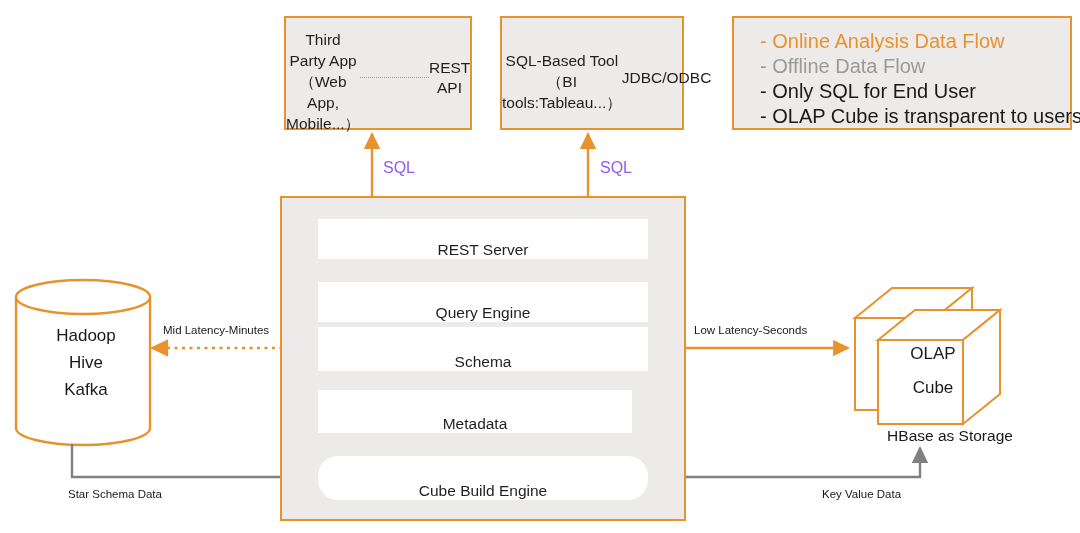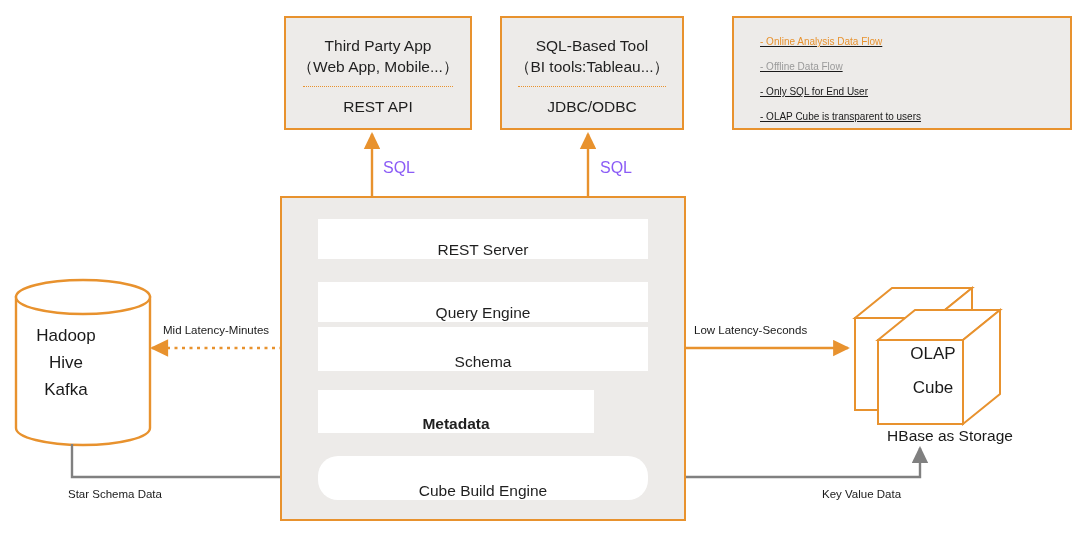--- a/index.html
+++ b/index.html
@@ -8,61 +8,60 @@
     width:1080px;height:533px;position:relative;overflow:hidden;
     font-family:"Liberation Sans","DejaVu Sans",sans-serif;
     color:#1a1a1a;
   }
   #stage{position:absolute;left:0;top:0;width:1080px;height:533px;}
   .abs{position:absolute;box-sizing:border-box;}
 
   
   .client-box{
     background:#EDEBE9;border:2px solid #E8922E;
-    display:flex;flex-direction:column;align-items:center;
+    display:flex;align-items:center;
   }
   .client-title{
     font-size:15.5px;line-height:21px;text-align:center;color:#1f1f1f;
     margin-top:17px;white-space:pre-line;
   }
   .client-divider{
     width:82%;height:0;border-top:1px dotted #E8922E;margin:9px 0 0 0;
   }
   .client-api{
     font-size:15.5px;line-height:20px;text-align:center;color:#1f1f1f;
     margin-top:10px;
   }
 
   
   .legend-box{
     background:#EDEBE9;border:2px solid #E8922E;
     padding:11px 0 0 0;
   }
   .legend-row{
     display:flex;align-items:center;height:25px;padding-left:26px;
-    font-size:10px;
-    text-decoration:underline;
+    font-size:20px;
   }
   .legend-label{flex:0 0 auto;}
   .legend-orange{color:#E8922E;}
   .legend-gray{color:#9a9a9a;}
   .legend-dark{color:#1a1a1a;}
 
   
   .main-container{
     background:#EDEBE9;border:2px solid #E8922E;
   }
   .svc-box{
     background:#ffffff;display:flex;align-items:flex-end;justify-content:center;
     font-size:15.5px;color:#1f1f1f;
   }
 
   
   .cyl-text{
-    position:absolute;text-align:center;width:124px;left:4px;top:322px;
+    position:absolute;text-align:center;width:124px;left:24px;top:322px;
     font-size:17px;line-height:27px;color:#1a1a1a;
   }
 
   
   .cube-text{
     position:absolute;text-align:center;width:120px;left:873px;top:337px;
     font-size:17px;line-height:34px;color:#1a1a1a;
   }
   .hbase-text{
     position:absolute;text-align:center;width:240px;left:830px;top:427px;
@@ -177,21 +176,21 @@
 
   <div class="abs svc-box" style="left:318px;top:219px;width:330px;height:40px;">
     <span>REST Server</span>
   </div>
   <div class="abs svc-box" style="left:318px;top:282px;width:330px;height:40px;">
     <span>Query Engine</span>
   </div>
   <div class="abs svc-box" style="left:318px;top:327px;width:330px;height:44px;">
     <span>Schema</span>
   </div>
-  <div class="abs svc-box" style="left:318px;top:390px;width:276px;height:43px;font-weight:bold;">
+  <div class="abs svc-box" style="left:318px;top:390px;width:314px;height:43px;">
     <span>Metadata</span>
   </div>
   <div class="abs svc-box" style="left:318px;top:456px;width:330px;height:44px;border-radius:20px;">
     <span>Cube Build Engine</span>
   </div>
 
   <div class="cyl-text">
     <div>Hadoop</div>
     <div>Hive</div>
     <div>Kafka</div>

